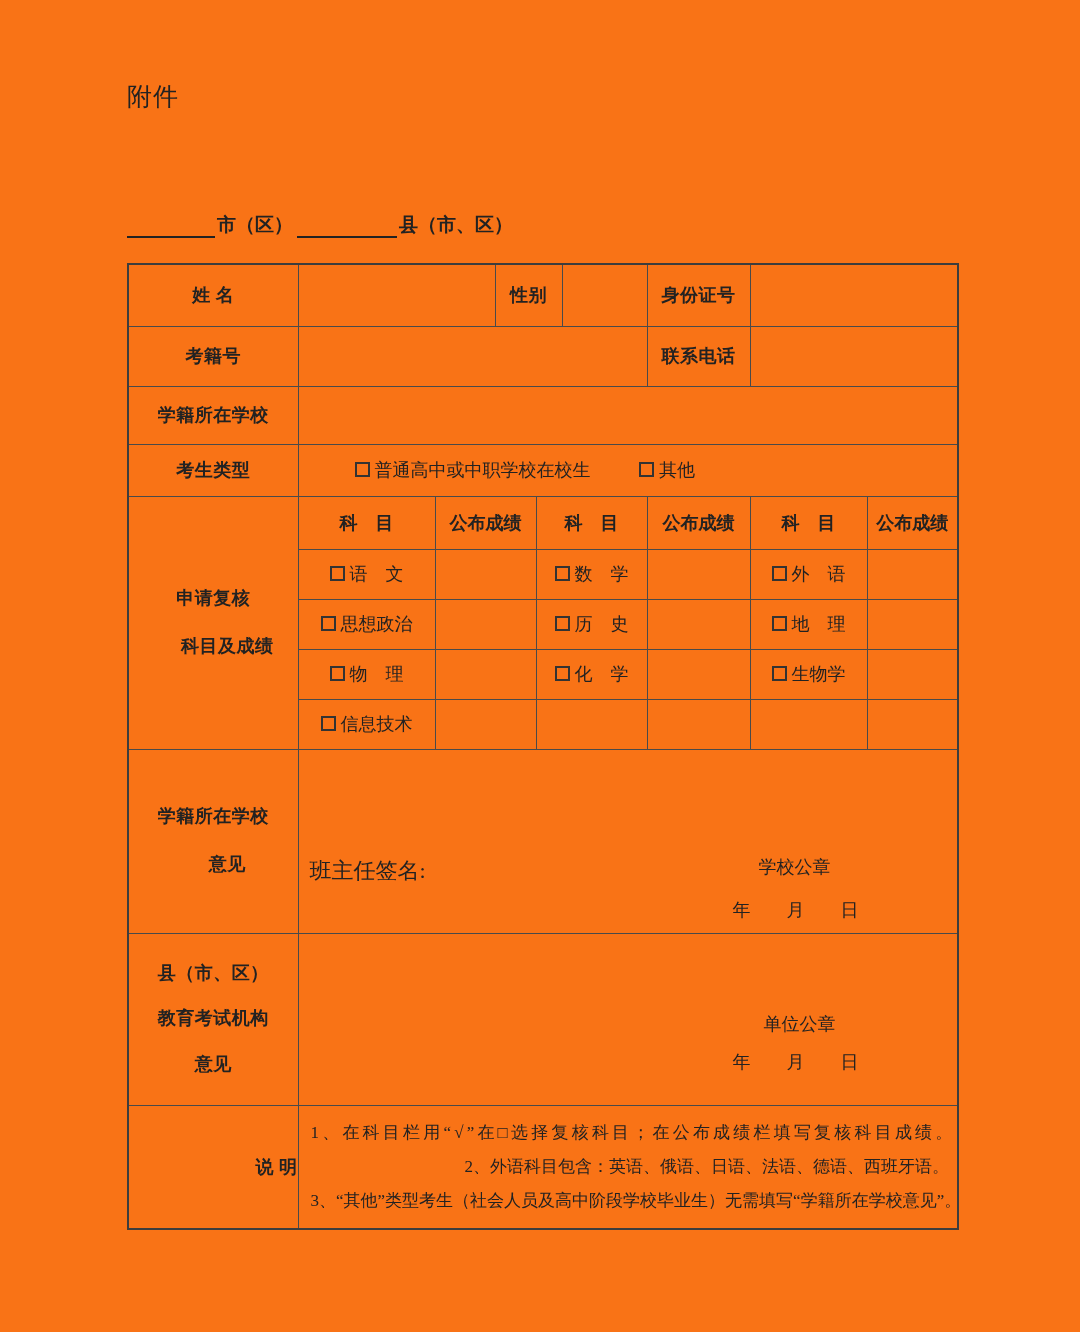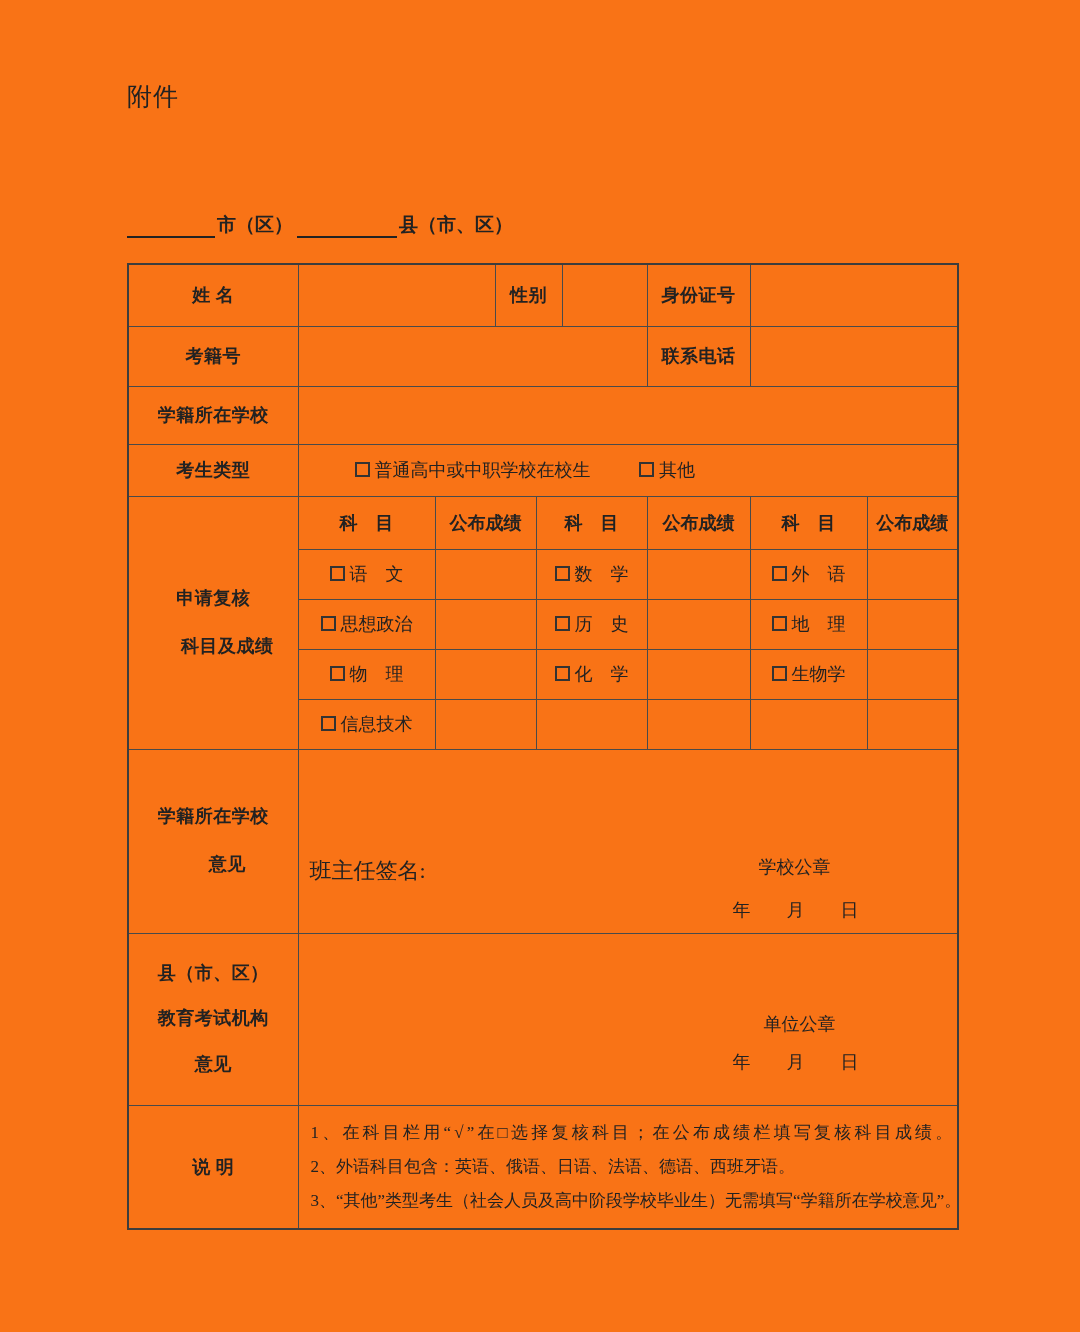--- a/index.html
+++ b/index.html
@@ -69,21 +69,21 @@
     letter-spacing: 0.5px;
   }
   tr.r1 td { height: 62px; }
   tr.r2 td { height: 60px; }
   tr.r3 td { height: 58px; }
   tr.r4 td { height: 52px; }
   tr.r5 td { height: 53px; }
   tr.rs td { height: 50px; }
   tr.r10 td { height: 184px; }
   tr.r11 td { height: 172px; }
-  tr.r12 td { height: 106px; }
+  tr.r12 td { height: 106px; text-align: right; }
 
   .type-cell { padding-left: 56px; font-size: 18px; }
   .cb {
     display: inline-block;
     width: 15px;
     height: 15px;
     border: 2px solid #333;
     vertical-align: -1px;
     margin-right: 5px;
     background: transparent;

